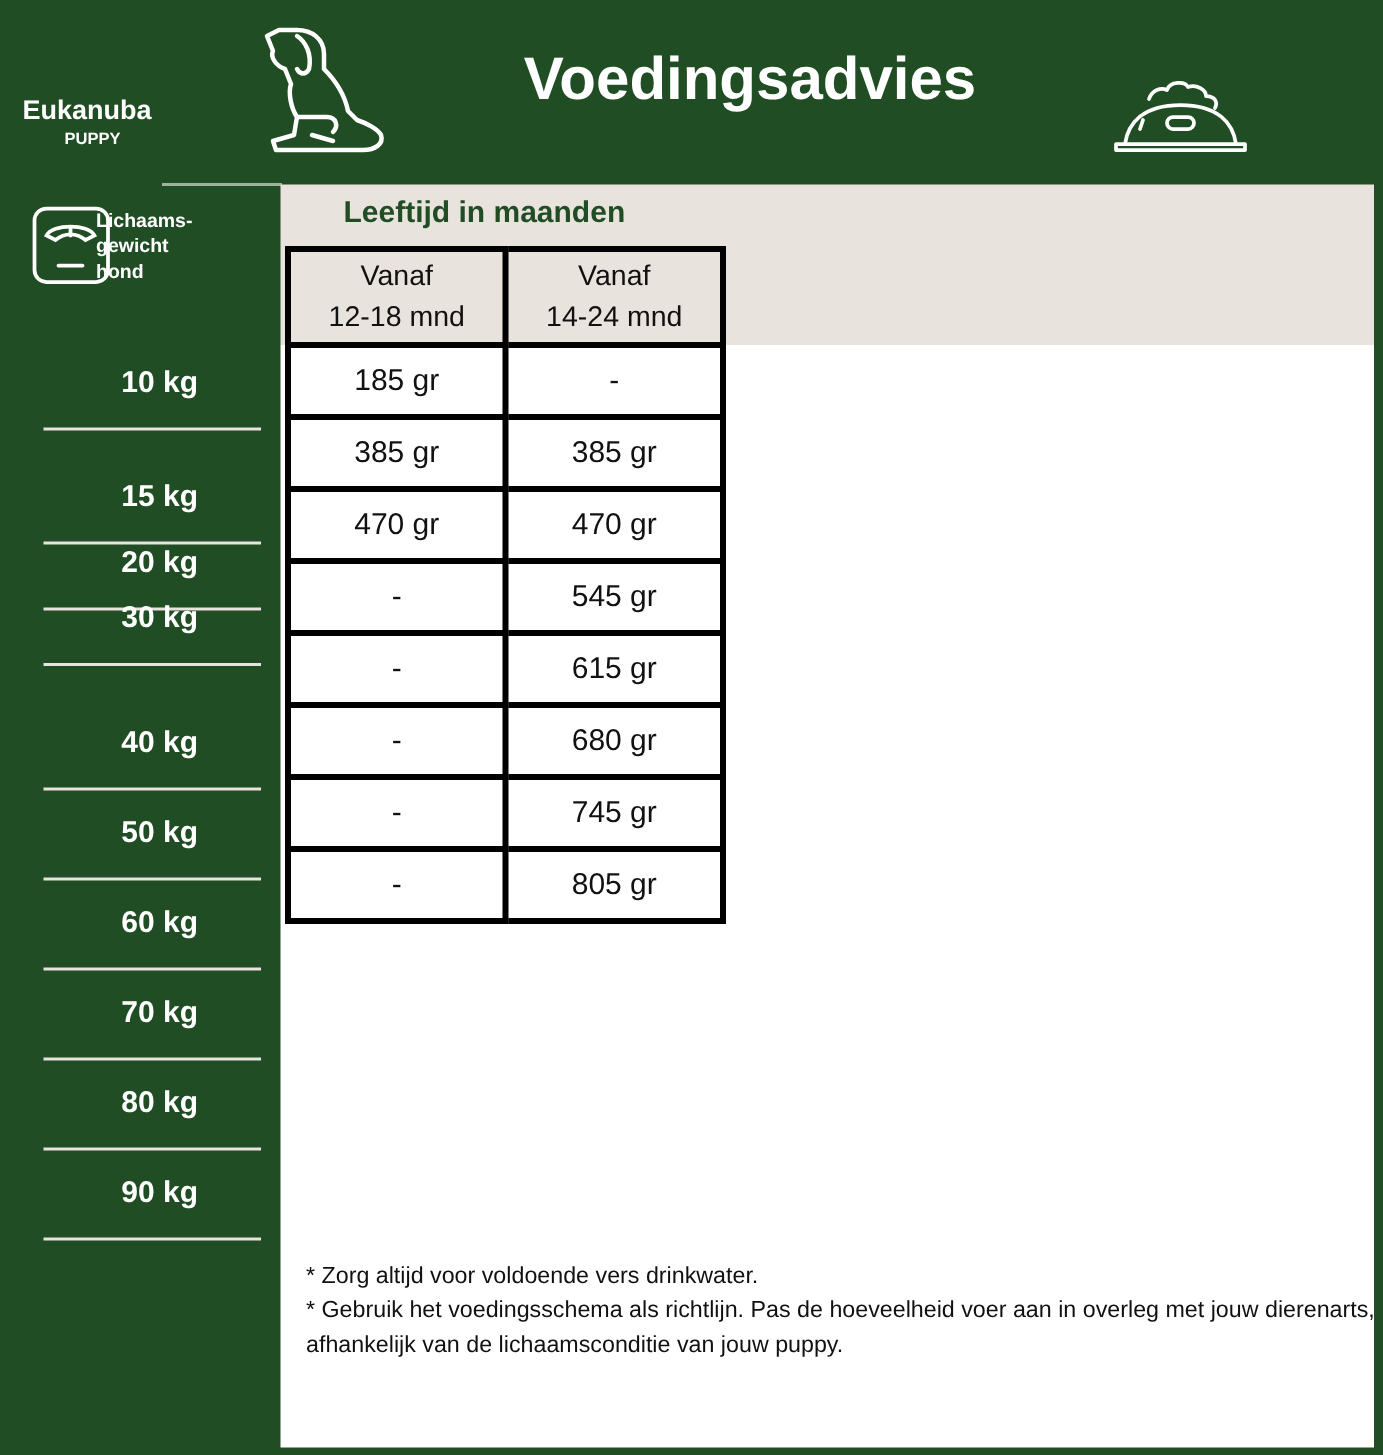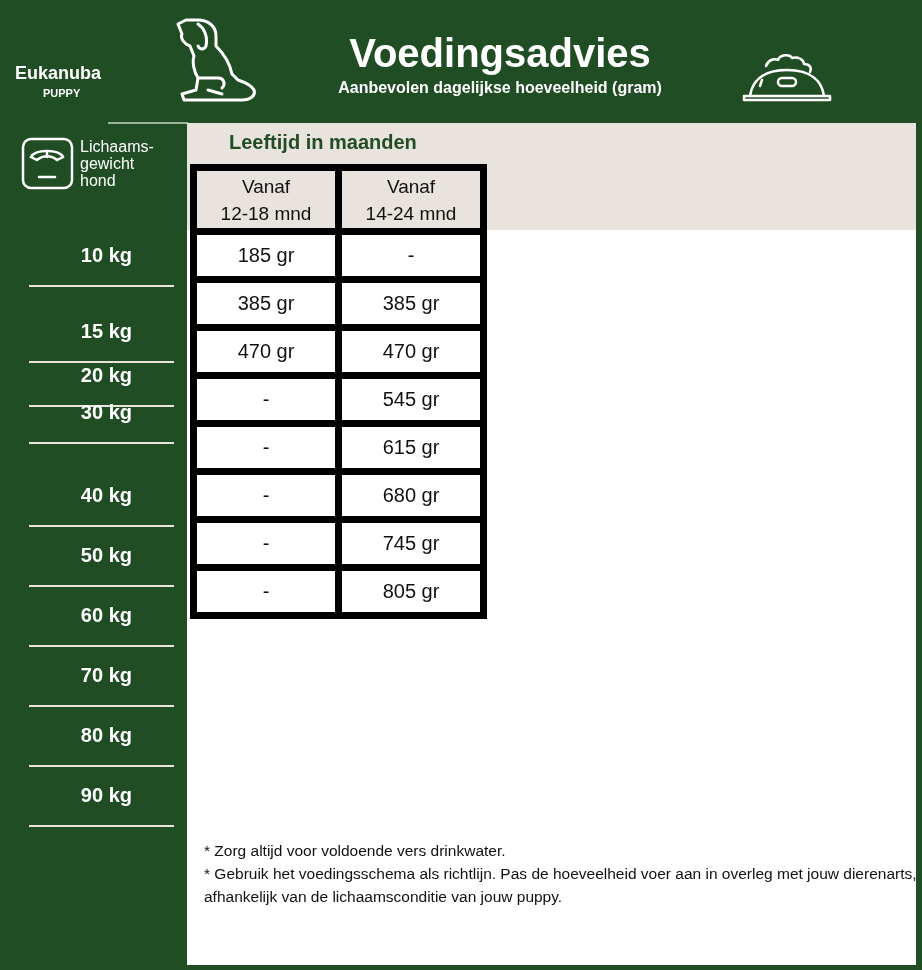--- a/index.html
+++ b/index.html
@@ -8,26 +8,26 @@
   .brand { position: absolute; left: 15px; top: 63px; color: #fff; }
   .brand .name { font-weight: bold; font-size: 18px; display: block; }
   .brand .sub { font-weight: bold; font-size: 11px; display: block; margin-top: 3px; padding-left: 28px; }
   .dog { position: absolute; left: 172px; top: 16px; width: 86px; height: 88px; }
   .title { position: absolute; left: 300px; top: 30px; width: 400px; text-align: center; color: #fff; }
   .title h1 { font-size: 40px; font-weight: 900; letter-spacing: 0px; line-height: 46px; }
   .title .subtitle { font-size: 16px; font-weight: bold; margin-top: 3px; }
   .bowl { position: absolute; left: 740px; top: 52px; width: 94px; height: 52px; }
   .topline { position: absolute; left: 108px; top: 122px; width: 80px; height: 2px; background: #9bb49a; }
   .scale { position: absolute; left: 21px; top: 137px; width: 53px; height: 53px; }
-  .scale-label { position: absolute; left: 80px; top: 138px; color: #fff; font-weight: normal; font-size: 16px; line-height: 17px; }
+  .scale-label { position: absolute; left: 64px; top: 138px; color: #fff; font-weight: bold; font-size: 13px; line-height: 17px; }
   .panel-top { position: absolute; left: 187px; top: 123px; width: 729px; height: 107px; background: #e8e3dc; }
   .panel-body { position: absolute; left: 187px; top: 230px; width: 729px; height: 735px; background: #fff; }
   .age-title { position: absolute; left: 229px; top: 131px; font-size: 20px; font-weight: bold; color: #214d24; }
   table.grid { position: absolute; left: 190px; top: 164px; border-collapse: collapse; }
-  table.grid th, table.grid td { border: 7px solid #000000; width: 145px; text-align: center; color: #111; }
+  table.grid th, table.grid td { border: 4px solid #000000; width: 145px; text-align: center; color: #111; }
   table.grid th { height: 64px; font-weight: normal; font-size: 19px; line-height: 27px; background: #e8e3dc; }
   table.grid td { height: 48px; font-size: 20px; background: #fff; }
   .wrow { position: absolute; left: 29px; width: 145px; height: 60px; color: #fff; font-weight: bold; font-size: 20px; }
   .wrow span { position: absolute; right: 42px; top: 17px; }
   .wrow .line { position: absolute; left: 0; bottom: 0; width: 145px; height: 2px; background: #e8e3dc; }
   .notes { position: absolute; left: 204px; top: 839px; width: 715px; font-size: 15.5px; line-height: 23px; color: #111; }
 </style>
 </head>
 <body>
 
@@ -38,21 +38,20 @@
 
 <svg class="dog" viewBox="0 0 86 88" fill="none" stroke="#fff" stroke-width="3" stroke-linecap="round" stroke-linejoin="round">
   <path d="M6 8 L14 4 L26 4 C36 4 44 10 44 20 L44 30 C52 38 58 48 60 58 L66 64 C72 66 80 70 82 74 C84 80 78 84 70 84 L12 84 L10 78 L24 74 L26 62 C22 56 20 46 22 40 L18 30 C12 28 8 22 10 18 Z"></path>
   <path d="M26 8 C32 12 36 20 34 30 C32 34 28 34 26 30"></path>
   <path d="M26 62 L46 62 C52 62 54 68 50 72"></path>
   <path d="M36 74 L50 78"></path>
 </svg>
 
 <div class="title">
   <h1>Voedingsadvies</h1>
-  <div class="subtitle">Aanbevolen dagelijkse hoeveelheid (gram)</div>
 </div>
 
 <svg class="bowl" viewBox="0 0 94 52" fill="none" stroke="#fff" stroke-width="2.5" stroke-linecap="round" stroke-linejoin="round">
   <path d="M26 14 C28 8 34 6 38 8 C40 2 50 2 52 6 C58 4 64 8 64 12 C70 12 72 16 70 20"></path>
   <path d="M10 44 C12 30 22 18 47 18 C72 18 82 30 84 44"></path>
   <path d="M4 44 L90 44 L90 48 L4 48 Z"></path>
   <rect x="38" y="26" width="18" height="8" rx="4"></rect>
   <path d="M20 34 L22 28"></path>
 </svg>
 

